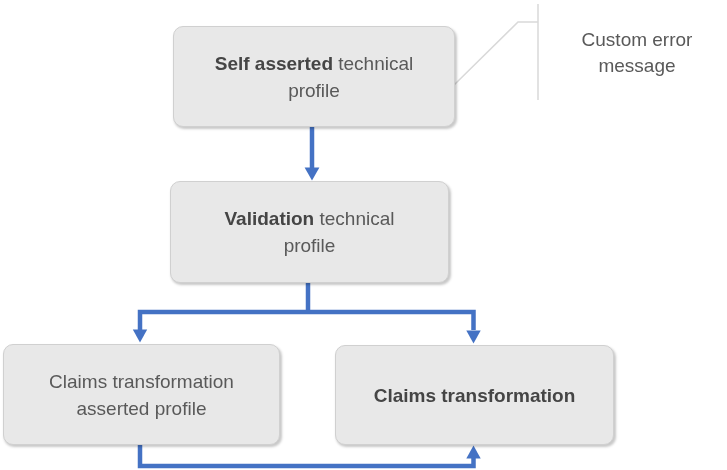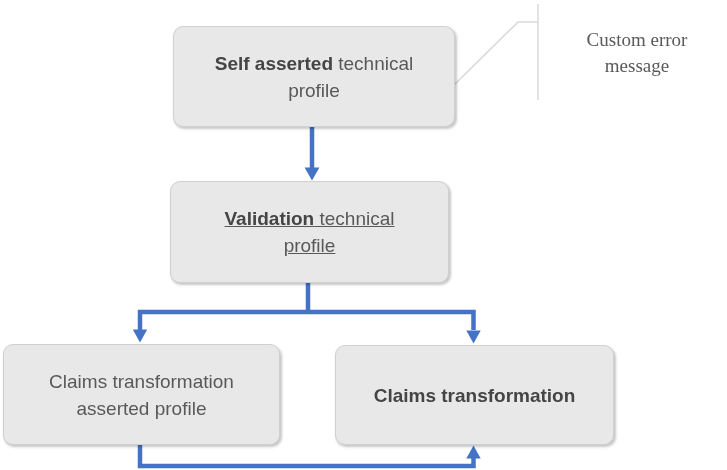--- a/index.html
+++ b/index.html
@@ -11,28 +11,27 @@
   .box{
     position:absolute;z-index:2;
     background:#E8E8E8;border:1px solid #D0D0D0;border-radius:10px;
     box-shadow:1.5px 2px 2.5px rgba(0,0,0,0.22);
     display:flex;flex-direction:column;justify-content:center;align-items:center;
     font-size:19px;line-height:27px;color:#595959;text-align:center;
   }
   .box .line{white-space:nowrap;}
   .box b{font-weight:bold;color:#454545;}
   .box-self-asserted{left:173px;top:26px;width:280px;height:99px;}
-  .box-validation{left:170px;top:181px;width:277px;height:100px;text-decoration:underline;}
+  .box-validation{left:170px;top:181px;width:277px;height:100px;}
   .box-claims-tp{left:3px;top:344px;width:275px;height:99px;}
   .box-claims-transformation{left:335px;top:345px;width:277px;height:98px;}
   .callout-label{
     position:absolute;z-index:2;left:552px;top:27px;width:170px;
     font-size:19px;line-height:26px;color:#595959;text-align:center;
     white-space:pre-line;
-    font-family:Liberation Serif, serif;
   }
 </style>
 </head>
 <body>
 
 <div class="canvas">
 
   <svg class="connectors" viewBox="0 0 727 470">
 
     <path d="M312 125 V168" stroke-width="4.5" fill="none" stroke="#4472C4"></path>

